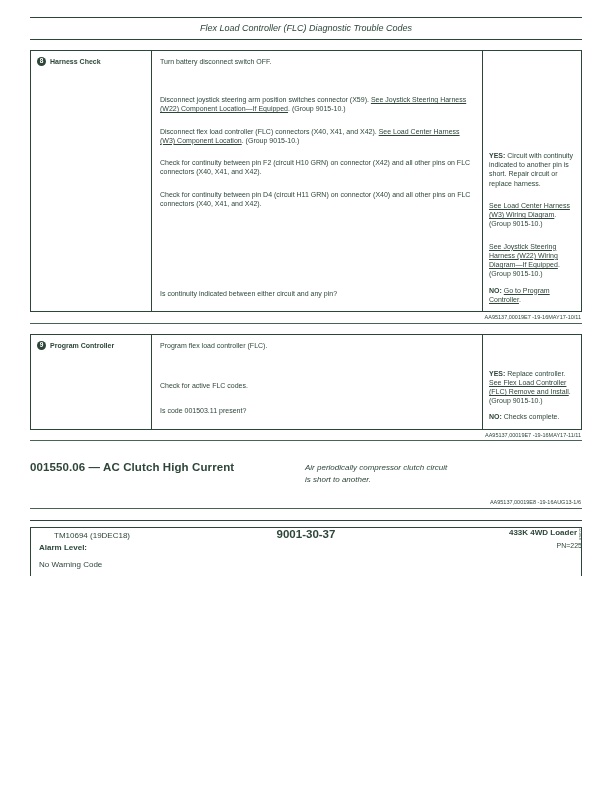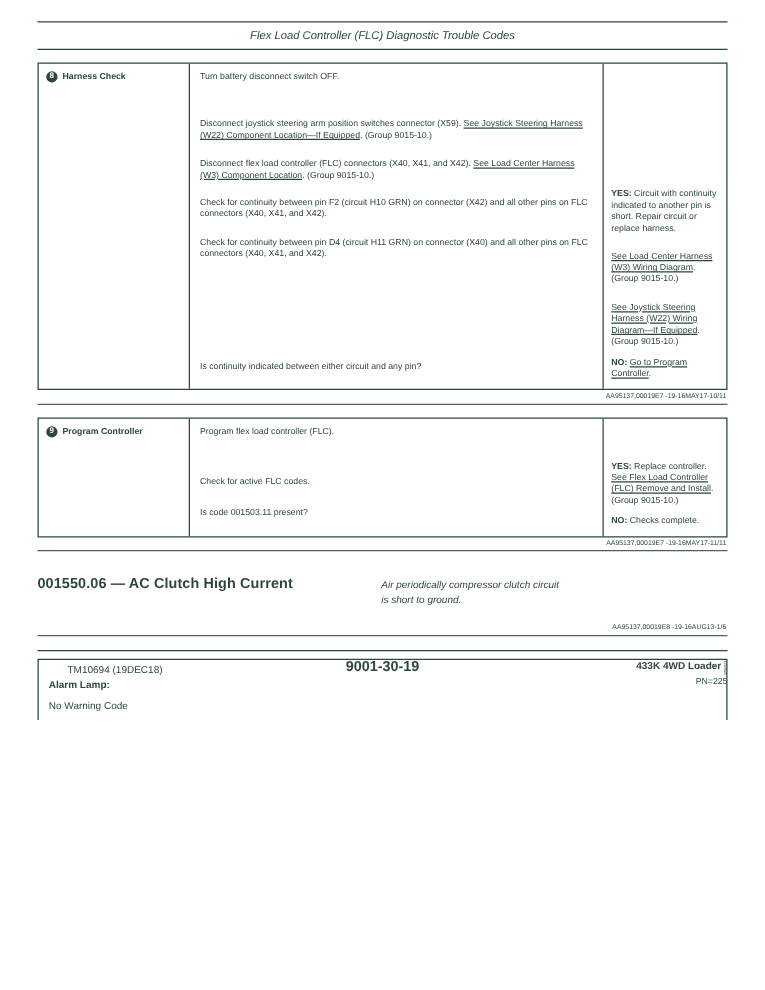--- a/index.html
+++ b/index.html
@@ -107,28 +107,28 @@
         <p class="para push-bottom"><span class="seg-b">NO: </span><span>Checks complete.</span></p>
       </div>
     </div>
     <div class="codeline">AA95137,00019E7 -19-16MAY17-11/11</div>
     <div class="thinrule"></div>
 
     <div class="section-head">
       <div class="sec-title">001550.06 — AC Clutch High Current</div>
       <div class="sec-sub">
         <div>Air periodically compressor clutch circuit</div>
-        <div>is short to ground.</div>
+        <div>is short to another.</div>
       </div>
     </div>
     <div class="codeline">AA95137,00019E8 -19-16AUG13-1/6</div>
     <div class="thinrule"></div>
 
     <div class="proc-box">
-      <div class="pb-alarm">Alarm Lamp:</div>
+      <div class="pb-alarm">Alarm Level:</div>
       <div class="pb-value">No Warning Code</div>
     </div>
     <div class="codeline">AA95137,00019E8 -19-16AUG13-2/6</div>
     <div class="thinrule"></div>
 
     <div class="dtable t-intermittent">
       <div class="cell c-step">
         <span class="badge">1</span>
         <span class="steptitle">Intermittent Check</span>
       </div>
@@ -143,20 +143,20 @@
     </div>
     <div class="codeline">AA95137,00019E8 -19-16AUG13-3/6</div>
     <div class="thinrule"></div>
 
   </div>
 
   <div class="page-footer">
     <div class="rule"></div>
     <div class="footer-row">
       <span class="f-left">TM10694 (19DEC18)</span>
-      <span class="f-center">9001-30-19</span>
+      <span class="f-center">9001-30-37</span>
       <span class="f-right">
         <span>433K 4WD Loader</span><span class="f-print">121918</span>
         <span class="f-pn">PN=225</span>
       </span>
     </div>
   </div>
 </div>
 
 </body></html>

